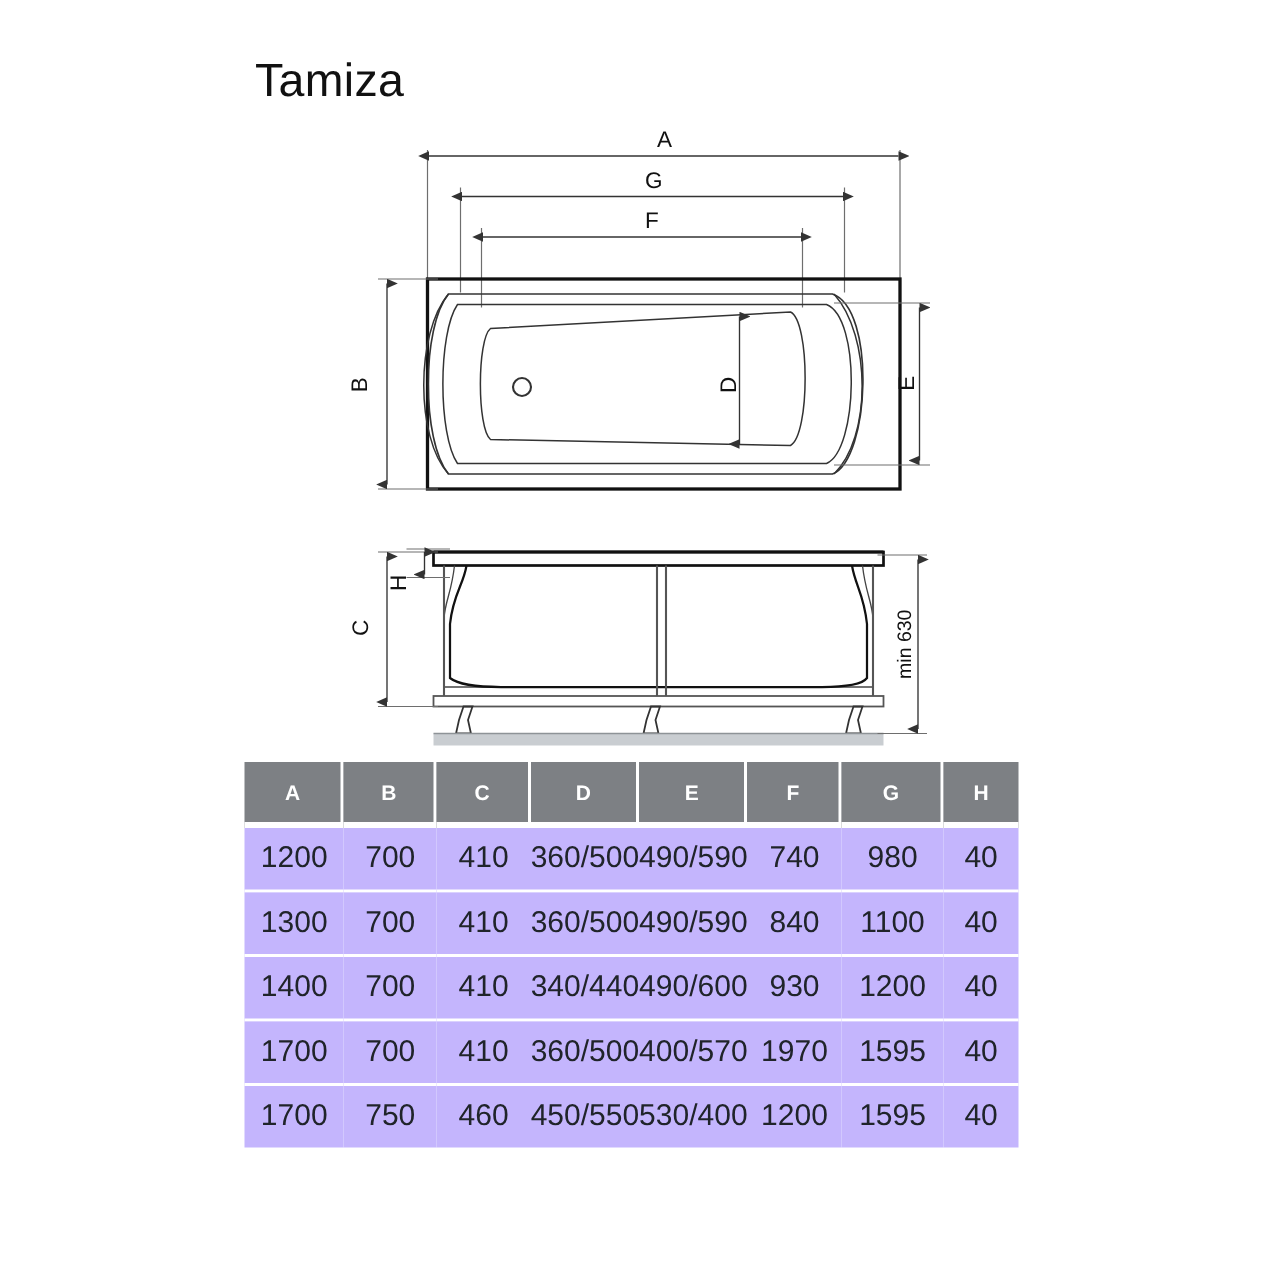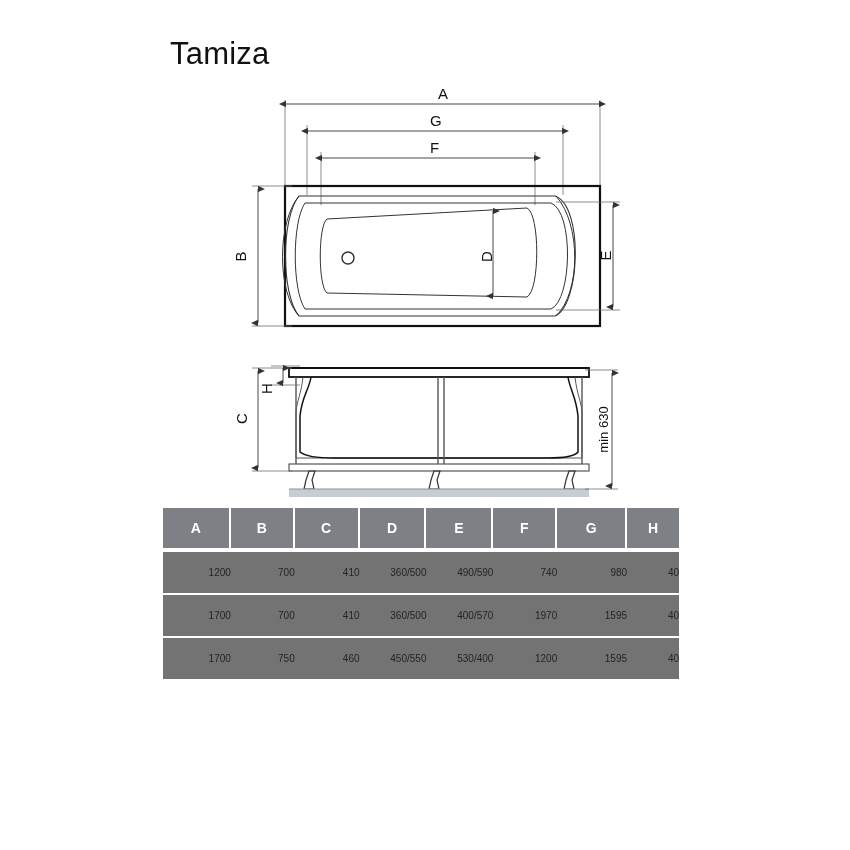--- a/index.html
+++ b/index.html
@@ -53,25 +53,25 @@
     font-size:14px;
     font-weight:bold;
     height:40px;
     text-align:center;
     border-right:2px solid #ffffff;
     border-bottom:4px solid #ffffff;
     padding:0;
   }
   .spec-table th:last-child{border-right:none;}
   .spec-table td{
-    background:#737373;
+    background:#c4b5fd;
     color:#20242a;
-    font-size:10px;
+    font-size:20px;
     height:41px;
-    text-align:right;
+    text-align:center;
     border-bottom:2px solid #ffffff;
     padding:0;
   }
   .spec-table tr:last-child td{border-bottom:none;}
   .col-a{width:66px;}
   .col-b{width:62px;}
   .col-c{width:63px;}
   .col-d{width:65px;}
   .col-e{width:65px;}
   .col-f{width:62px;}
@@ -223,20 +223,40 @@
         <td>1200</td>
         <td>700</td>
         <td>410</td>
         <td>360/500</td>
         <td>490/590</td>
         <td>740</td>
         <td>980</td>
         <td>40</td>
       </tr>
       <tr>
+        <td>1300</td>
+        <td>700</td>
+        <td>410</td>
+        <td>360/500</td>
+        <td>490/590</td>
+        <td>840</td>
+        <td>1100</td>
+        <td>40</td>
+      </tr>
+      <tr>
+        <td>1400</td>
+        <td>700</td>
+        <td>410</td>
+        <td>340/440</td>
+        <td>490/600</td>
+        <td>930</td>
+        <td>1200</td>
+        <td>40</td>
+      </tr>
+      <tr>
         <td>1700</td>
         <td>700</td>
         <td>410</td>
         <td>360/500</td>
         <td>400/570</td>
         <td>1970</td>
         <td>1595</td>
         <td>40</td>
       </tr>
       <tr>

